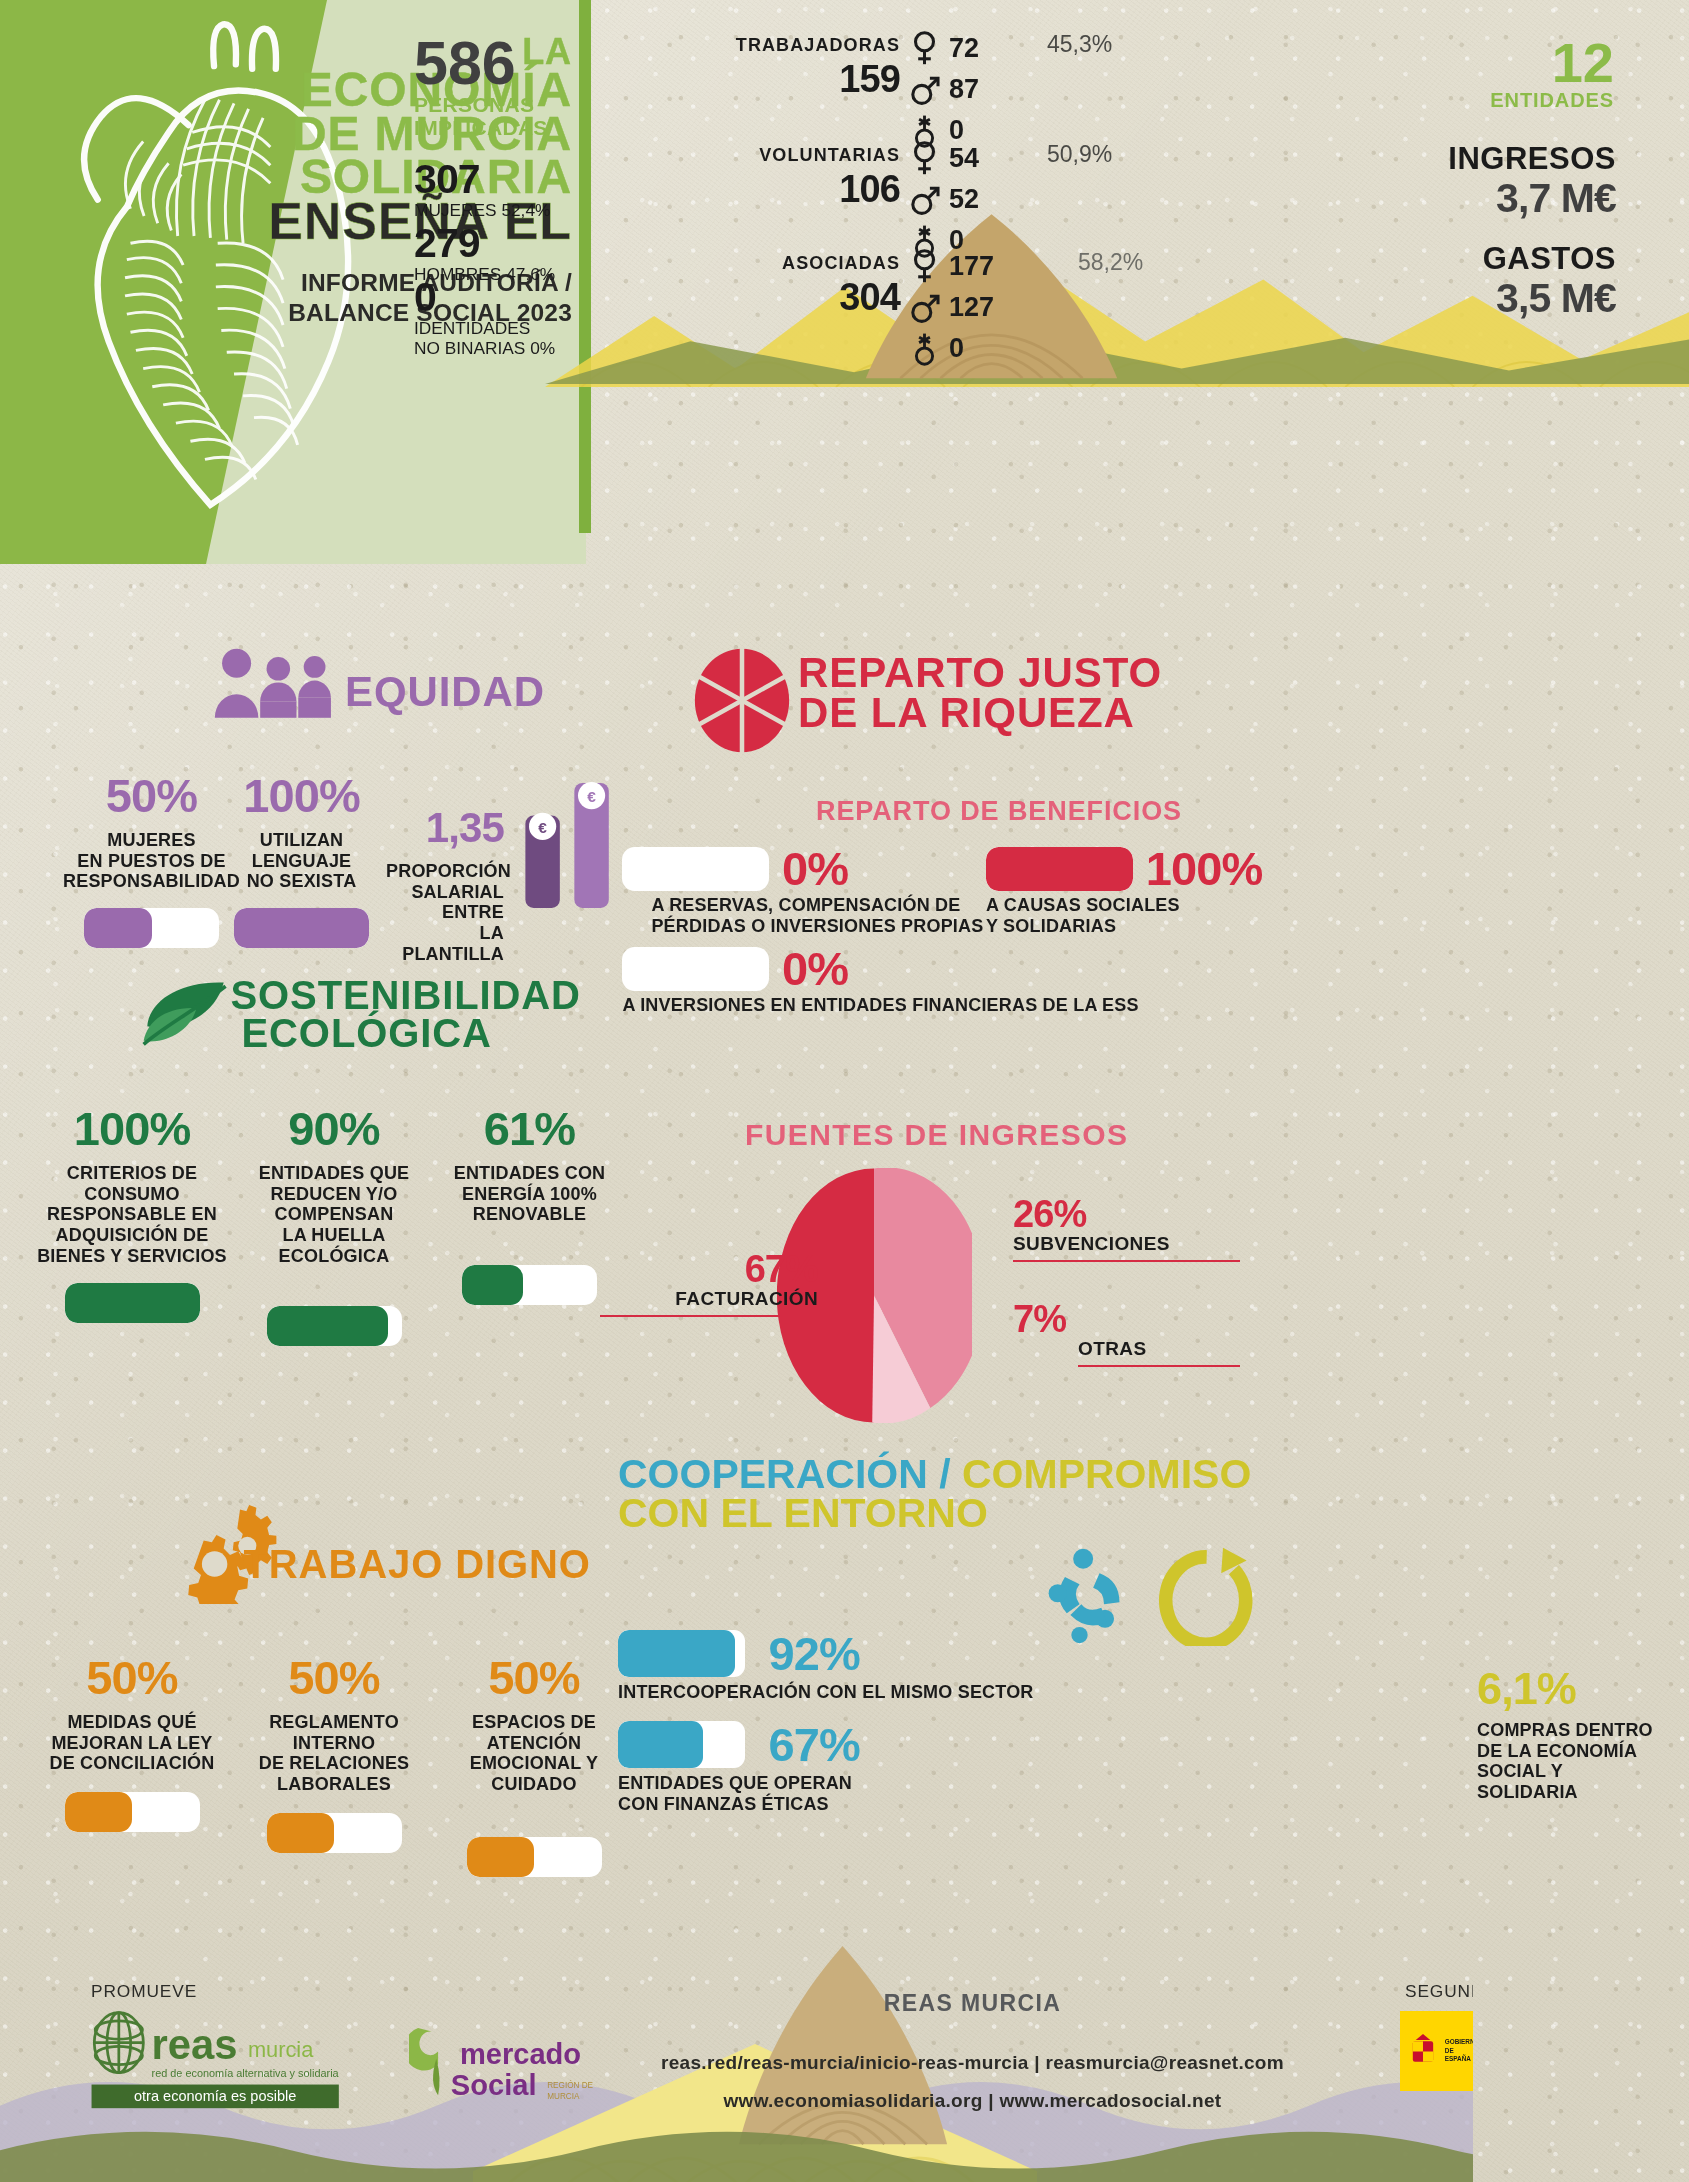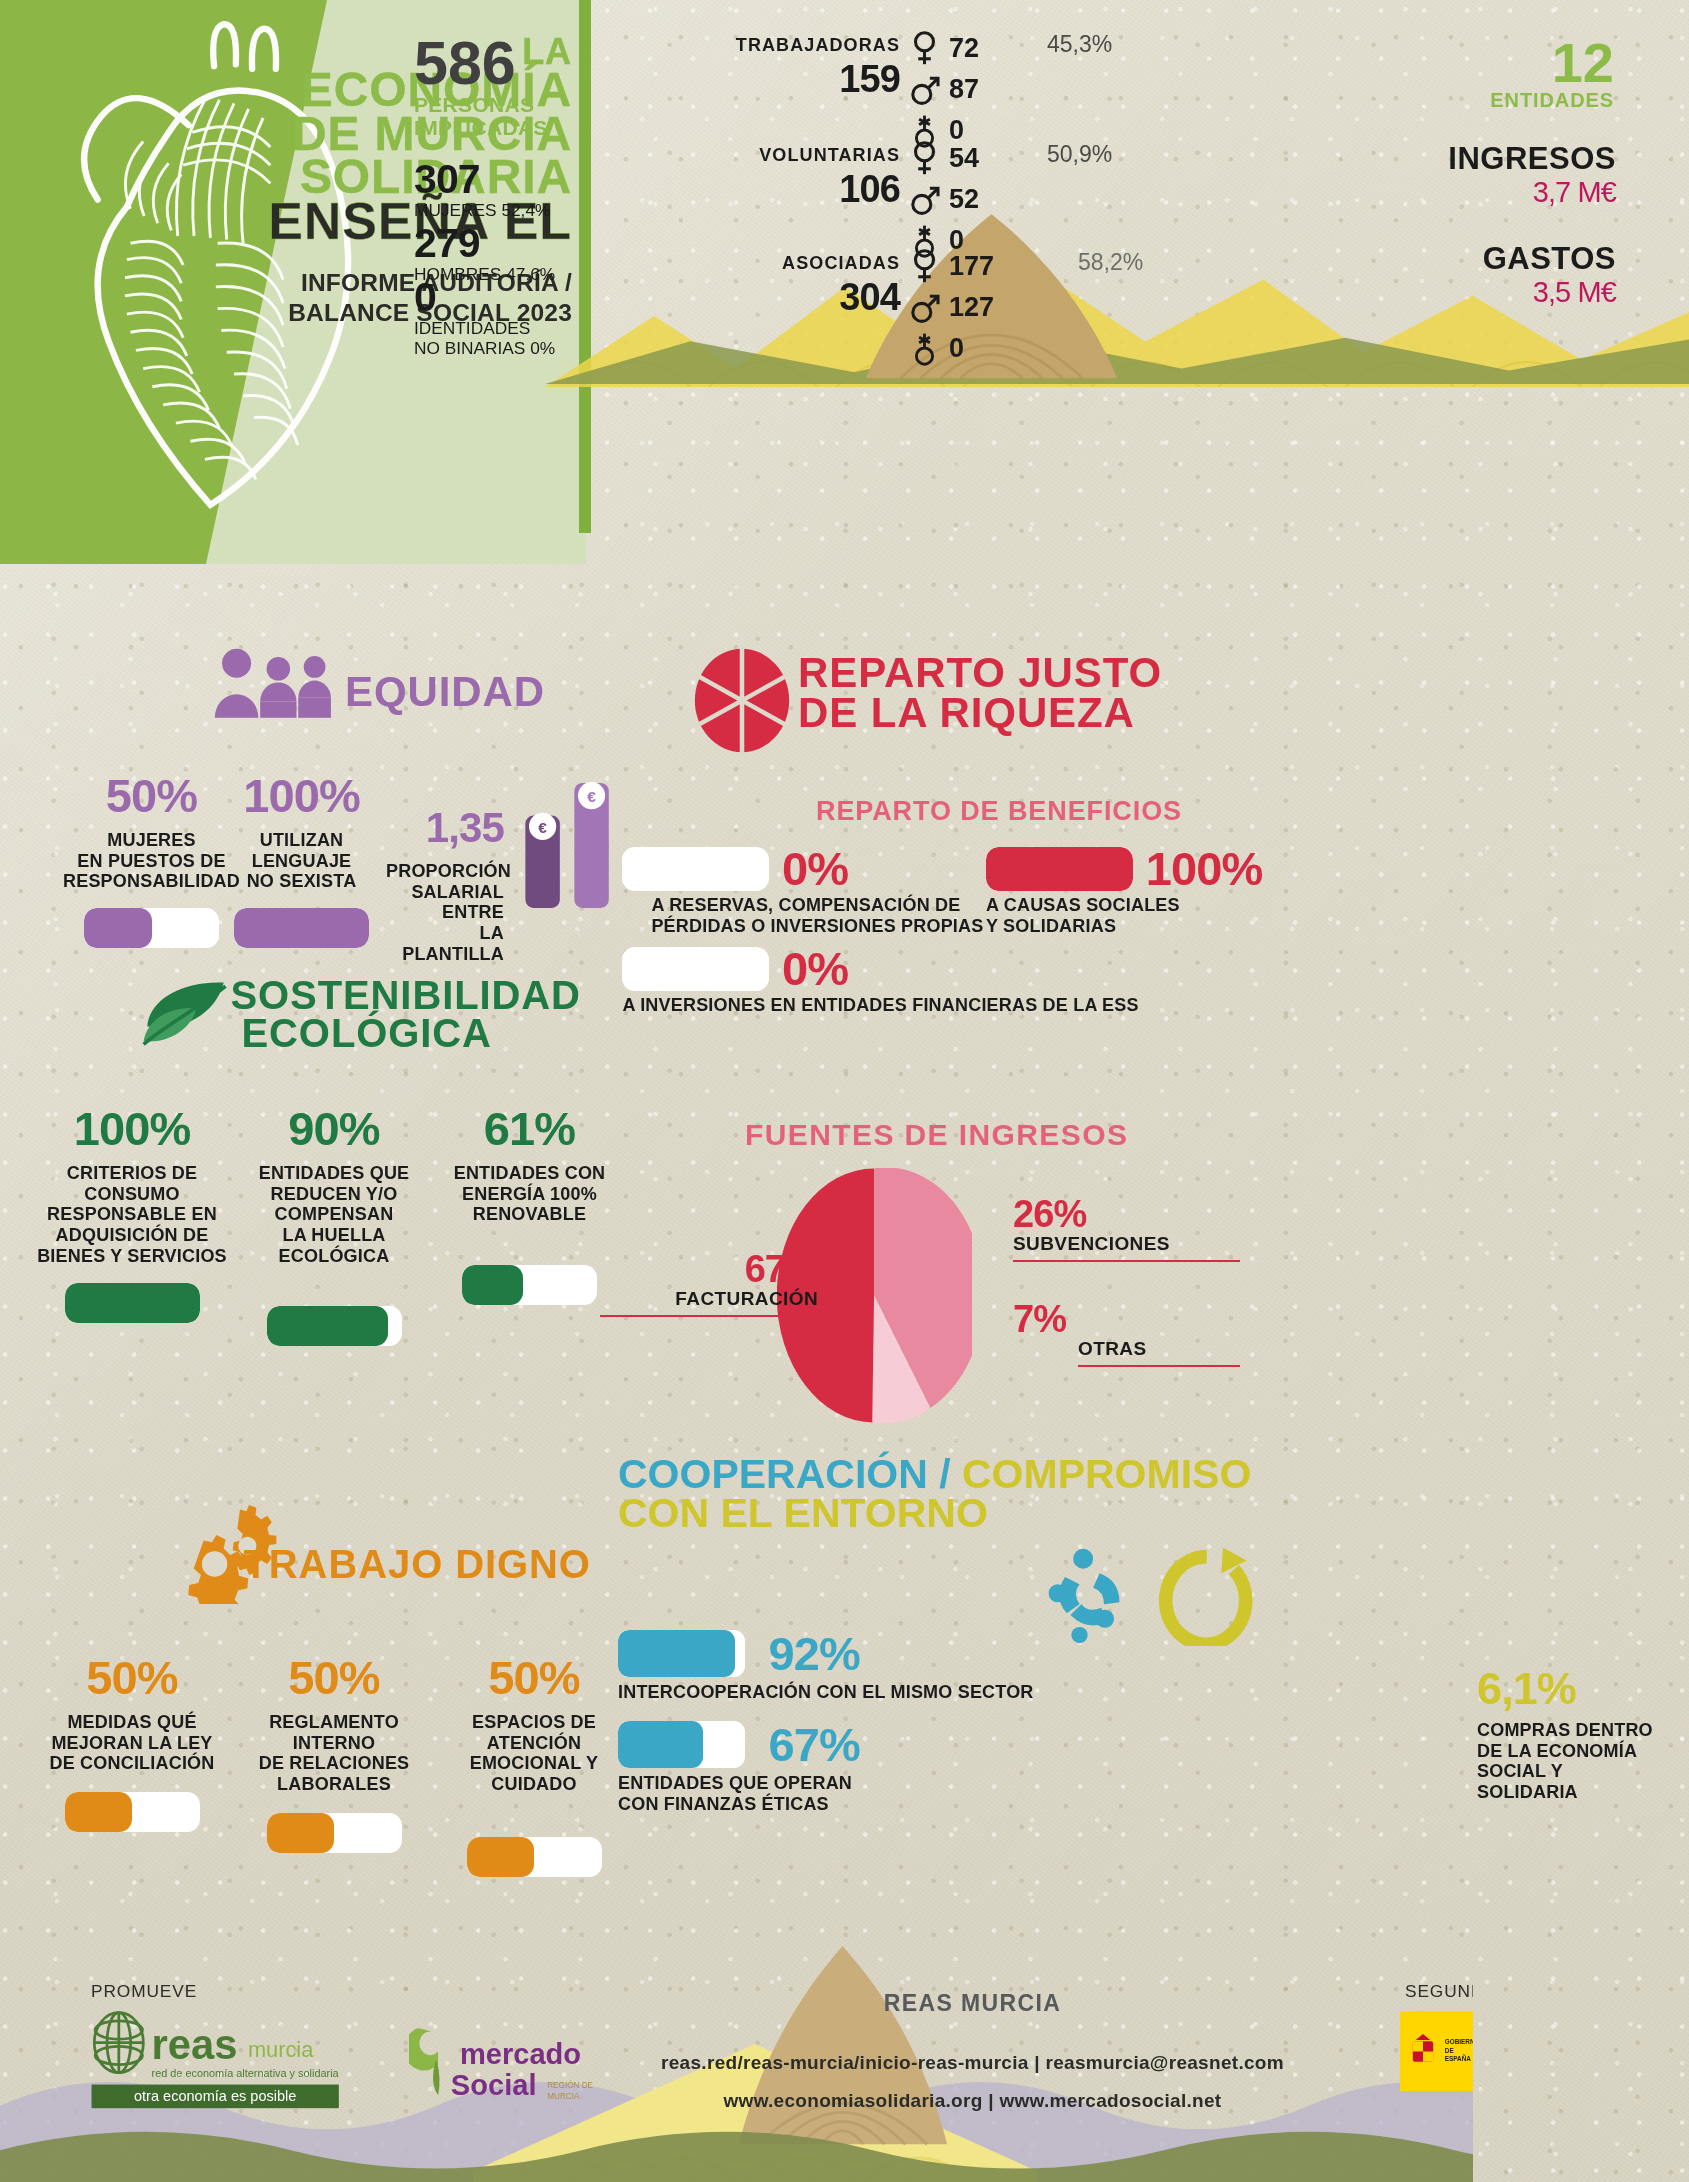--- a/index.html
+++ b/index.html
@@ -89,21 +89,21 @@
   .gval{font-size:27px;font-weight:bold;color:#1b1b1b;}
   .gpct{position:absolute;left:138px;top:3.6px;font-size:23px;color:#4a4a46;}
   .ent12{position:absolute;left:1450px;top:36px;text-align:right;width:164px;}
   .ent12 .n{font-size:56px;font-weight:bold;color:#8cbb49;line-height:.95;}
   .ent12 .l{font-size:20px;font-weight:bold;color:#8cbb49;letter-spacing:0.9px;}
   .fin{position:absolute;right:73px;text-align:right;width:291px;}
   .fin .l{
     font-family:"Liberation Sans Narrow","Liberation Sans",sans-serif;
     font-size:31px;font-weight:bold;letter-spacing:0.5px;color:#1b1b1b;
   }
-  .fin .v{font-size:29px;font-weight:normal;color:#be185d;letter-spacing:-0.9px;line-height:1.05;}
+  .fin .v{font-size:41px;font-weight:bold;color:#404040;letter-spacing:-0.9px;line-height:1.05;}
   
   .sec-title{
     font-family:"Liberation Sans Narrow","Liberation Sans",sans-serif;
     font-weight:bold;text-transform:uppercase;letter-spacing:0.9px;line-height:.95;
   }
   .pct{font-size:47px;font-weight:bold;line-height:1;letter-spacing:-0.9px;}
   .cap{
     font-family:"Liberation Sans Narrow","Liberation Sans",sans-serif;
     font-size:18px;font-weight:bold;color:#1b1b1b;line-height:1.15;letter-spacing:0.2px;
     text-transform:uppercase;

